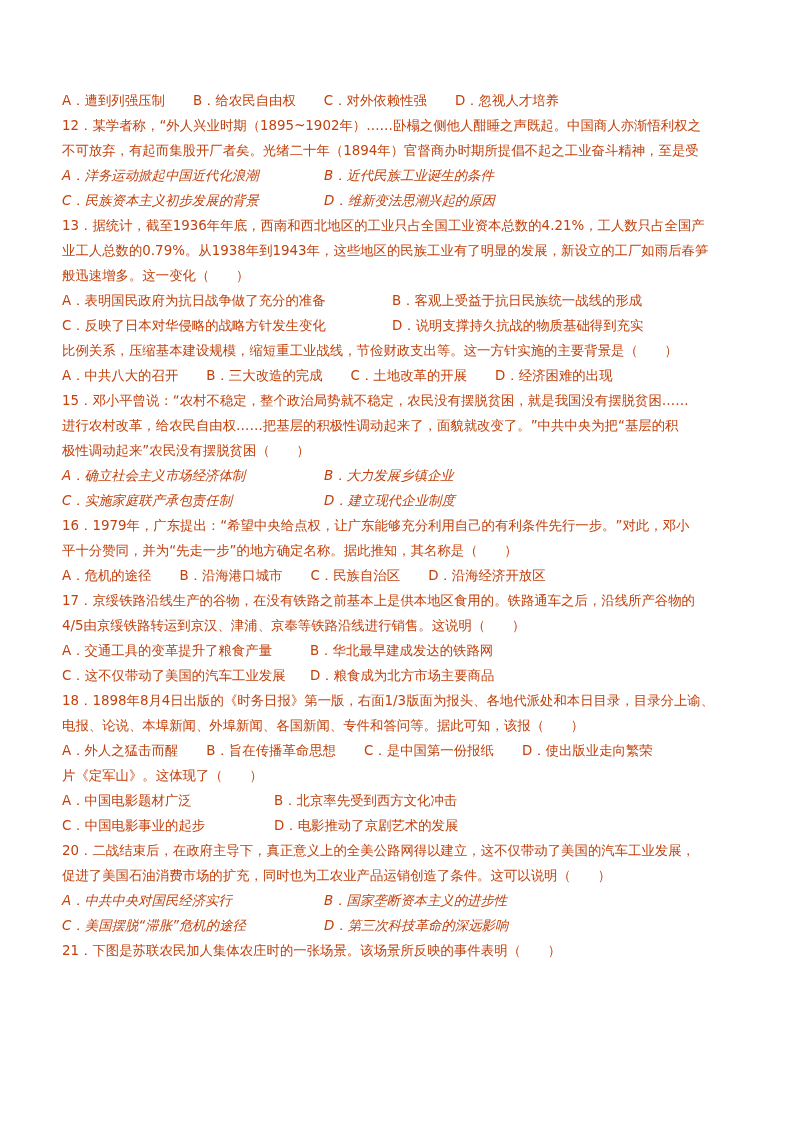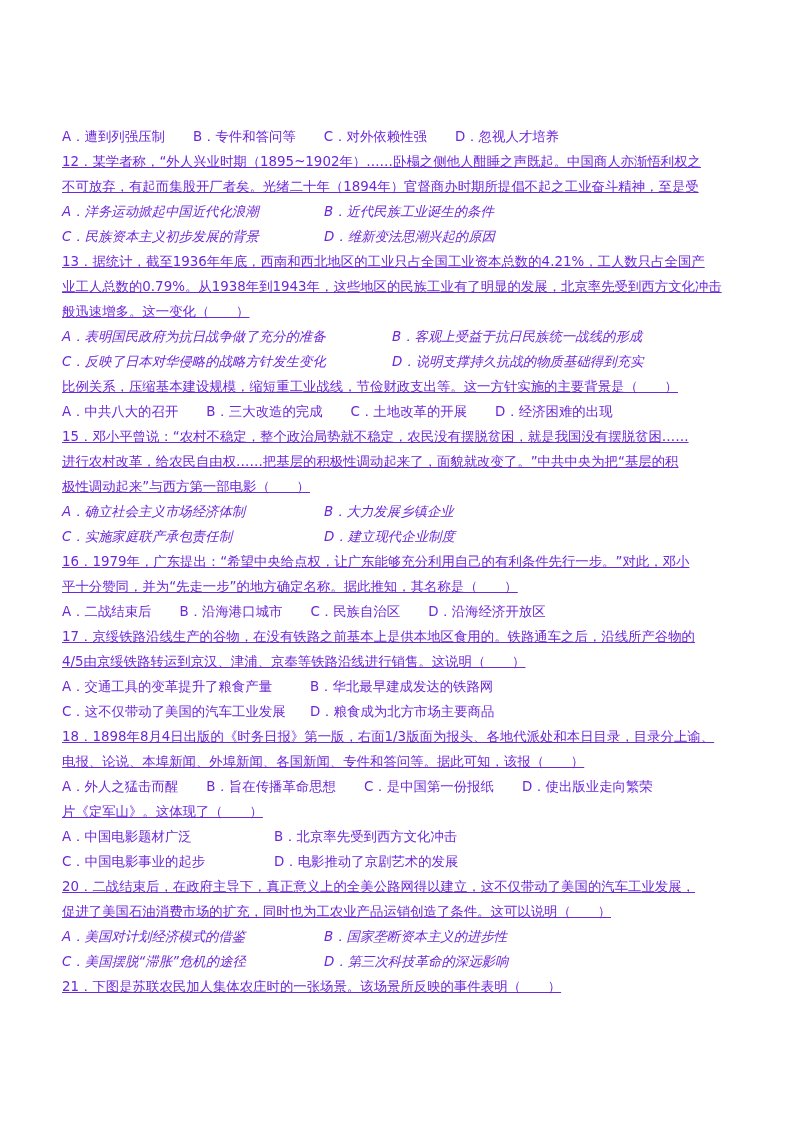--- a/index.html
+++ b/index.html
@@ -5,58 +5,57 @@
   html, body { margin: 0; padding: 0; background: #ffffff; }
   body { width: 794px; height: 1123px; position: relative; overflow: hidden; }
   .page {
     position: absolute;
     left: 62px;
     top: 88px;
     width: 660px;
     font-family: "DejaVu Sans", "Liberation Sans", sans-serif;
     font-size: 13.4px;
     line-height: 25px;
-    color: #6d28d9;
-    margin-top: 36px;
+    color: #c2410c;
   }
-  .line { white-space: nowrap; height: 25px; overflow: visible; text-decoration: underline; }
+  .line { white-space: nowrap; height: 25px; overflow: visible; }
   .opts { display: flex; white-space: nowrap; height: 25px; }
   .opt { display: inline-block; }
   .w4 .opt { margin-right: 28px; }
   .w2 .opt { width: 262px; font-style: italic; }
-  .w2b .opt { width: 333px; font-style: italic; }
+  .w2b .opt { width: 333px; }
 </style>
 </head>
 <body>
 
 <div class="page">
 
   <div class="opts w4">
     <span class="opt">A．遭到列强压制</span>
-    <span class="opt">B．专件和答问等</span>
+    <span class="opt">B．给农民自由权</span>
     <span class="opt">C．对外依赖性强</span>
     <span class="opt">D．忽视人才培养</span>
   </div>
 
   <div>
     <div class="line">12．某学者称，“外人兴业时期（1895~1902年）……卧榻之侧他人酣睡之声既起。中国商人亦渐悟利权之</div>
     <div class="line">不可放弃，有起而集股开厂者矣。光绪二十年（1894年）官督商办时期所提倡不起之工业奋斗精神，至是受</div>
     <div class="opts w2">
       <span class="opt">A．洋务运动掀起中国近代化浪潮</span>
       <span class="opt">B．近代民族工业诞生的条件</span>
     </div>
     <div class="opts w2">
       <span class="opt">C．民族资本主义初步发展的背景</span>
       <span class="opt">D．维新变法思潮兴起的原因</span>
     </div>
   </div>
 
   <div>
     <div class="line">13．据统计，截至1936年年底，西南和西北地区的工业只占全国工业资本总数的4.21%，工人数只占全国产</div>
-    <div class="line">业工人总数的0.79%。从1938年到1943年，这些地区的民族工业有了明显的发展，北京率先受到西方文化冲击</div>
+    <div class="line">业工人总数的0.79%。从1938年到1943年，这些地区的民族工业有了明显的发展，新设立的工厂如雨后春笋</div>
     <div class="line">般迅速增多。这一变化（　　）</div>
     <div class="opts w2b">
       <span class="opt">A．表明国民政府为抗日战争做了充分的准备</span>
       <span class="opt">B．客观上受益于抗日民族统一战线的形成</span>
     </div>
     <div class="opts w2b">
       <span class="opt">C．反映了日本对华侵略的战略方针发生变化</span>
       <span class="opt">D．说明支撑持久抗战的物质基础得到充实</span>
     </div>
   </div>
@@ -67,36 +66,36 @@
       <span class="opt">A．中共八大的召开</span>
       <span class="opt">B．三大改造的完成</span>
       <span class="opt">C．土地改革的开展</span>
       <span class="opt">D．经济困难的出现</span>
     </div>
   </div>
 
   <div>
     <div class="line">15．邓小平曾说：“农村不稳定，整个政治局势就不稳定，农民没有摆脱贫困，就是我国没有摆脱贫困……</div>
     <div class="line">进行农村改革，给农民自由权……把基层的积极性调动起来了，面貌就改变了。”中共中央为把“基层的积</div>
-    <div class="line">极性调动起来”与西方第一部电影（　　）</div>
+    <div class="line">极性调动起来”农民没有摆脱贫困（　　）</div>
     <div class="opts w2">
       <span class="opt">A．确立社会主义市场经济体制</span>
       <span class="opt">B．大力发展乡镇企业</span>
     </div>
     <div class="opts w2">
       <span class="opt">C．实施家庭联产承包责任制</span>
       <span class="opt">D．建立现代企业制度</span>
     </div>
   </div>
 
   <div>
     <div class="line">16．1979年，广东提出：“希望中央给点权，让广东能够充分利用自己的有利条件先行一步。”对此，邓小</div>
     <div class="line">平十分赞同，并为“先走一步”的地方确定名称。据此推知，其名称是（　　）</div>
     <div class="opts w4">
-      <span class="opt">A．二战结束后</span>
+      <span class="opt">A．危机的途径</span>
       <span class="opt">B．沿海港口城市</span>
       <span class="opt">C．民族自治区</span>
       <span class="opt">D．沿海经济开放区</span>
     </div>
   </div>
 
   <div>
     <div class="line">17．京绥铁路沿线生产的谷物，在没有铁路之前基本上是供本地区食用的。铁路通车之后，沿线所产谷物的</div>
     <div class="line">4/5由京绥铁路转运到京汉、津浦、京奉等铁路沿线进行销售。这说明（　　）</div>
     <div class="opts">
@@ -129,21 +128,21 @@
     <div class="opts">
       <span class="opt" style="width:212px">C．中国电影事业的起步</span>
       <span class="opt">D．电影推动了京剧艺术的发展</span>
     </div>
   </div>
 
   <div>
     <div class="line">20．二战结束后，在政府主导下，真正意义上的全美公路网得以建立，这不仅带动了美国的汽车工业发展，</div>
     <div class="line">促进了美国石油消费市场的扩充，同时也为工农业产品运销创造了条件。这可以说明（　　）</div>
     <div class="opts w2">
-      <span class="opt">A．美国对计划经济模式的借鉴</span>
+      <span class="opt">A．中共中央对国民经济实行</span>
       <span class="opt">B．国家垄断资本主义的进步性</span>
     </div>
     <div class="opts w2">
       <span class="opt">C．美国摆脱“滞胀”危机的途径</span>
       <span class="opt">D．第三次科技革命的深远影响</span>
     </div>
   </div>
 
   <div>
     <div class="line">21．下图是苏联农民加人集体农庄时的一张场景。该场景所反映的事件表明（　　）</div>

